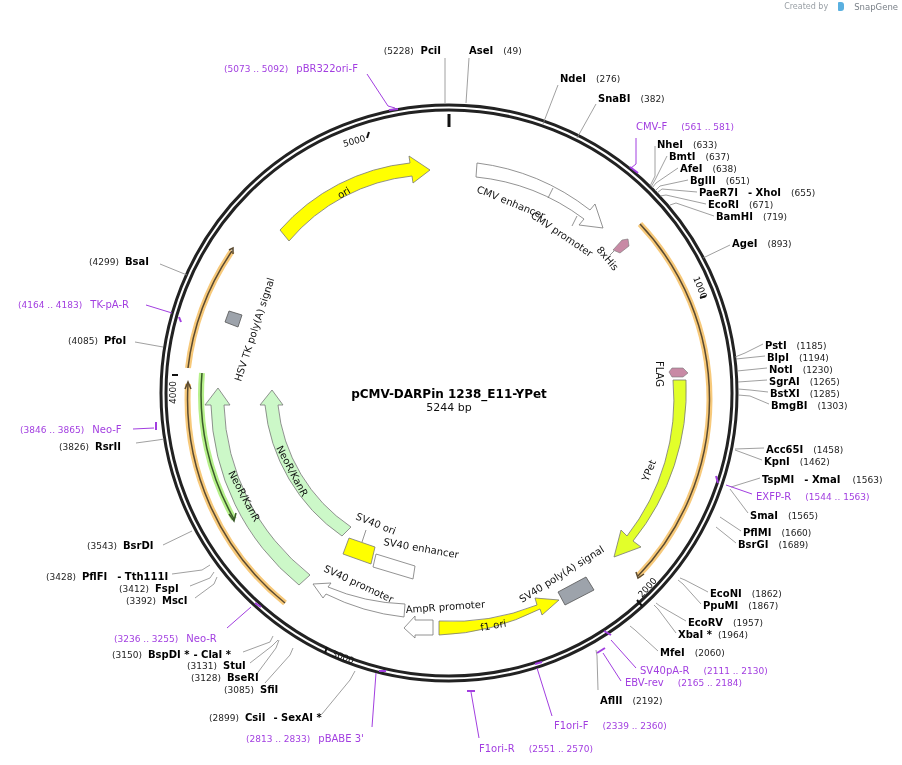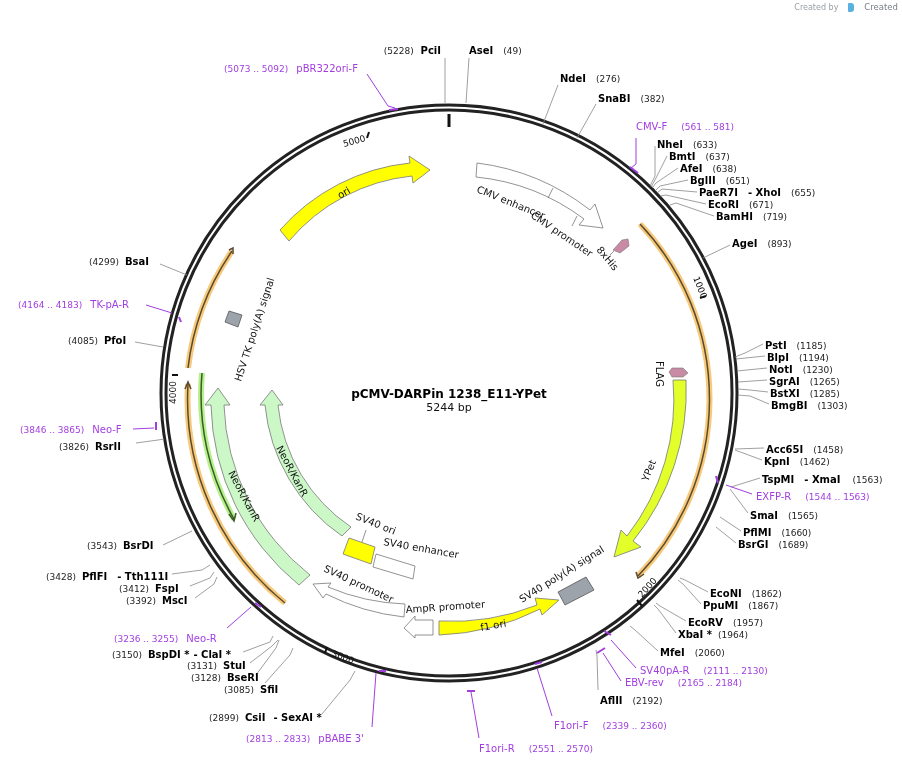--- a/index.html
+++ b/index.html
@@ -1,36 +1,36 @@
 <!DOCTYPE html>
 <html><head>
 <meta charset="utf-8">
 <style>
   html, body { margin:0; padding:0; background:#ffffff; }
   body { width:902px; height:765px; position:relative; overflow:hidden; font-family:"DejaVu Sans", sans-serif; }
   #map { position:absolute; left:0; top:0; }
-  .credit { position:absolute; right:4px; top:2px; font-size:8px; color:#9aa0a6; font-family:"DejaVu Sans", sans-serif; display:flex; align-items:center; gap:10px; }
+  .credit { position:absolute; right:4px; top:2px; font-size:8px; color:#9aa0a6; font-family:"DejaVu Sans", sans-serif; display:flex; gap:10px; }
   .credit .logo { display:inline-block; width:6px; height:9px; background:#5ab0e0; border-radius:1px 3px 3px 1px; }
   .credit .brand { color:#7a8088; font-size:8.5px; }
   .enz { font-size:10px; font-weight:bold; fill:#000; }
   .pos { font-size:9px; fill:#222; }
   .prim { font-size:10px; fill:#a23ee0; }
   .primpos { font-size:9px; fill:#a23ee0; }
   .feat { font-size:10px; fill:#111; }
   .tick { font-size:9px; fill:#111; }
   .title { font-size:12px; font-weight:bold; fill:#000; }
   .sub { font-size:11px; fill:#111; }
 </style>
 </head>
 <body>
 
 <div class="credit">
   <span>Created by</span>
   <span class="logo"></span>
-  <span class="brand">Created</span>
+  <span class="brand">SnapGene</span>
 </div>
 
 <svg id="map" width="902" height="765" viewBox="0 0 902 765">
 
   <g>
     <circle cx="449" cy="393" r="288" fill="none" stroke="#222" stroke-width="3"></circle>
     <circle cx="449" cy="393" r="283" fill="none" stroke="#222" stroke-width="3"></circle>
     <line x1="449" y1="114" x2="449" y2="127" stroke="#111" stroke-width="3"></line>
   </g>
 

